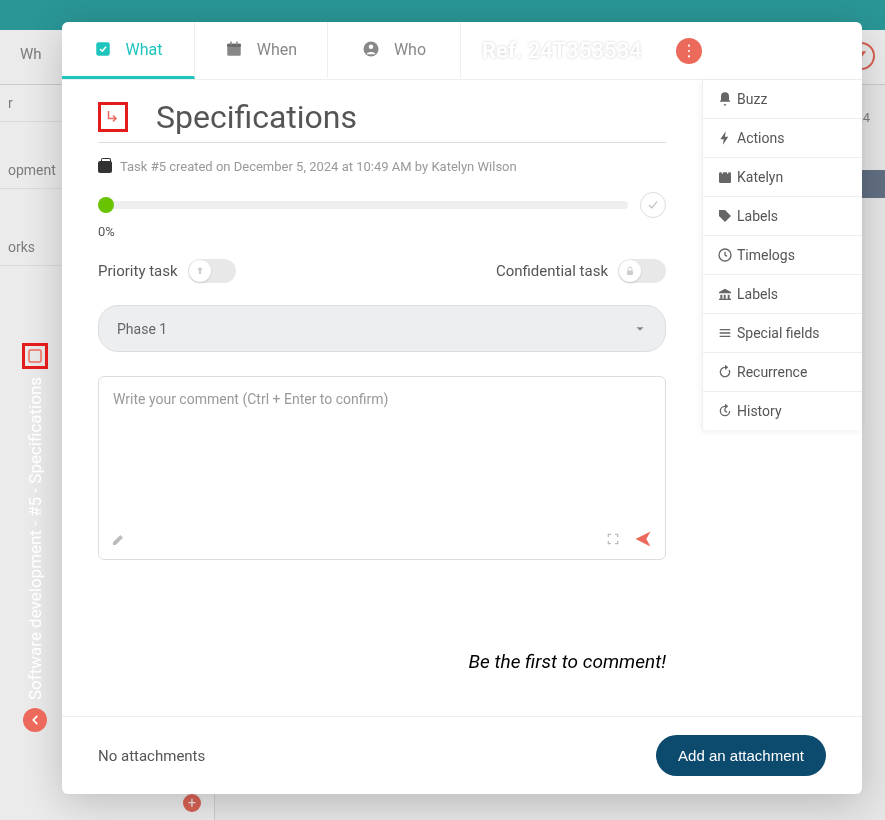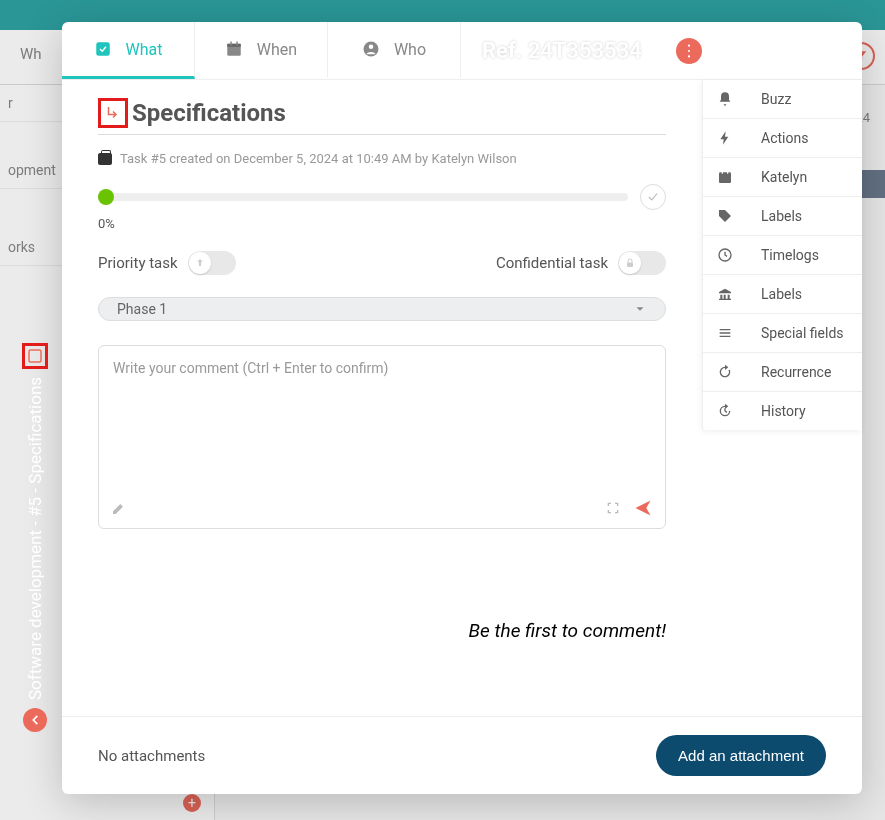--- a/index.html
+++ b/index.html
@@ -186,21 +186,21 @@
     background: #fff;
     display: flex;
     flex-direction: column;
     align-self: flex-start;
     border-bottom-left-radius: 4px;
     box-shadow: -1px 2px 6px rgba(0,0,0,0.06);
   }
   .side-item {
     display: flex;
     align-items: center;
-    gap: 28px;
+    gap: 4px;
     padding: 11px 14px;
     color: #555;
     font-size: 14px;
     border-bottom: 1px solid #eee;
     cursor: pointer;
   }
   .side-item:last-child { border-bottom: none; }
   .side-item svg { width: 16px; height: 16px; fill: #666; flex-shrink: 0; }
 
   .task-title-row {
@@ -213,23 +213,24 @@
   .red-highlight {
     border: 3px solid #e31b1b;
     width: 30px;
     height: 30px;
     display: flex;
     align-items: center;
     justify-content: center;
   }
   .red-highlight svg { width: 18px; height: 18px; stroke: #ec6a5c; fill: none; stroke-width: 2; }
   .task-title {
-    font-size: 24px;
+    font-size: 32px;
     color: #555;
-    font-weight: 700;
+    font-weight: 400;
+    margin-left: 24px;
   }
 
   .task-created {
     display: flex;
     align-items: center;
     gap: 8px;
     margin-top: 16px;
     color: #999;
     font-size: 13px;
   }
@@ -305,21 +306,21 @@
     border-radius: 50%;
     box-shadow: 0 1px 2px rgba(0,0,0,0.15);
     display: flex;
     align-items: center;
     justify-content: center;
   }
   .toggle .knob svg { width: 12px; height: 12px; fill: #ccc; }
 
   .phase-select {
     margin-top: 22px;
-    height: 24px;
+    height: 47px;
     background: #eceef0;
     border: 1px solid #ddd;
     border-radius: 20px;
     display: flex;
     align-items: center;
     justify-content: space-between;
     padding: 4px 18px;
     color: #666;
     font-size: 14px;
     cursor: pointer;

